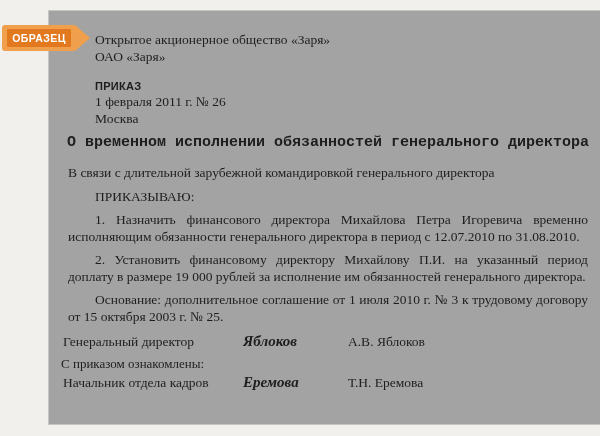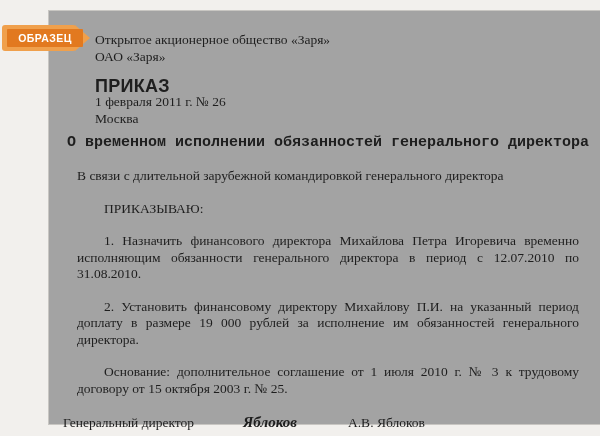--- a/index.html
+++ b/index.html
@@ -10,29 +10,29 @@
   }
   .page{
     position:absolute;left:48px;top:10px;width:594px;height:415px;
     background:#a3a3a3;border:1px solid #c8c6c2;box-sizing:border-box;
   }
   
   .org-block{margin:21px 46px 0 46px;font-size:13.5px;line-height:16.5px;}
   .doc-block{margin:14px 46px 0 46px;font-size:13.5px;line-height:16.5px;}
   .doc-type{
     font-family:"Liberation Sans",sans-serif;font-weight:700;
-    font-size:18px;line-height:15px;letter-spacing:.3px;
+    font-size:11px;line-height:15px;letter-spacing:.3px;
   }
   .title{
     margin:6px 46px 0 12px;text-align:center;
     font-family:Liberation Mono, monospace;font-weight:700;
     font-size:15px;line-height:19px;
   }
   .body-text{margin:13px 46px 0 12px;font-size:13.5px;line-height:16.5px;}
-  .body-text p{margin:16px;}
+  .body-text p{margin:7px;}
   .para{text-align:justify;text-indent:27px;}
   .order-word{text-indent:27px;}
   
   .sig-row{display:grid;margin:0 46px 0 14px;font-size:13.5px;line-height:18px;align-items:baseline;}
   .row-main{grid-template-columns:180px 105px 1fr;}
   .rowA{margin-top:7px;}
   .rowB{margin-top:0;}
   .sig{font-weight:700;font-style:italic;font-size:15px;}
   .ack{margin:5px 46px 0 12px;font-size:13px;line-height:16.5px;}
   
@@ -40,21 +40,21 @@
   .badge-body{
     position:absolute;left:0;top:0;width:74px;height:26px;
     background:#f0a04c;border-radius:3px;
   }
   .badge-tip{
     position:absolute;left:73px;top:0;width:15px;height:26px;
     background:#f0a04c;
     clip-path:polygon(0 0,100% 50%,0 100%);
   }
   .badge-inner{
-    position:absolute;left:5px;top:4px;width:76px;height:18px;
+    position:absolute;left:5px;top:4px;width:64px;height:18px;
     background:#e2791f;border-radius:1px;
     display:flex;align-items:center;justify-content:center;
   }
   .badge-inner span{
     font-family:"Liberation Sans",sans-serif;font-weight:700;
     font-size:10.5px;color:#ffffff;letter-spacing:.4px;
   }
 </style>
 </head>
 <body>

